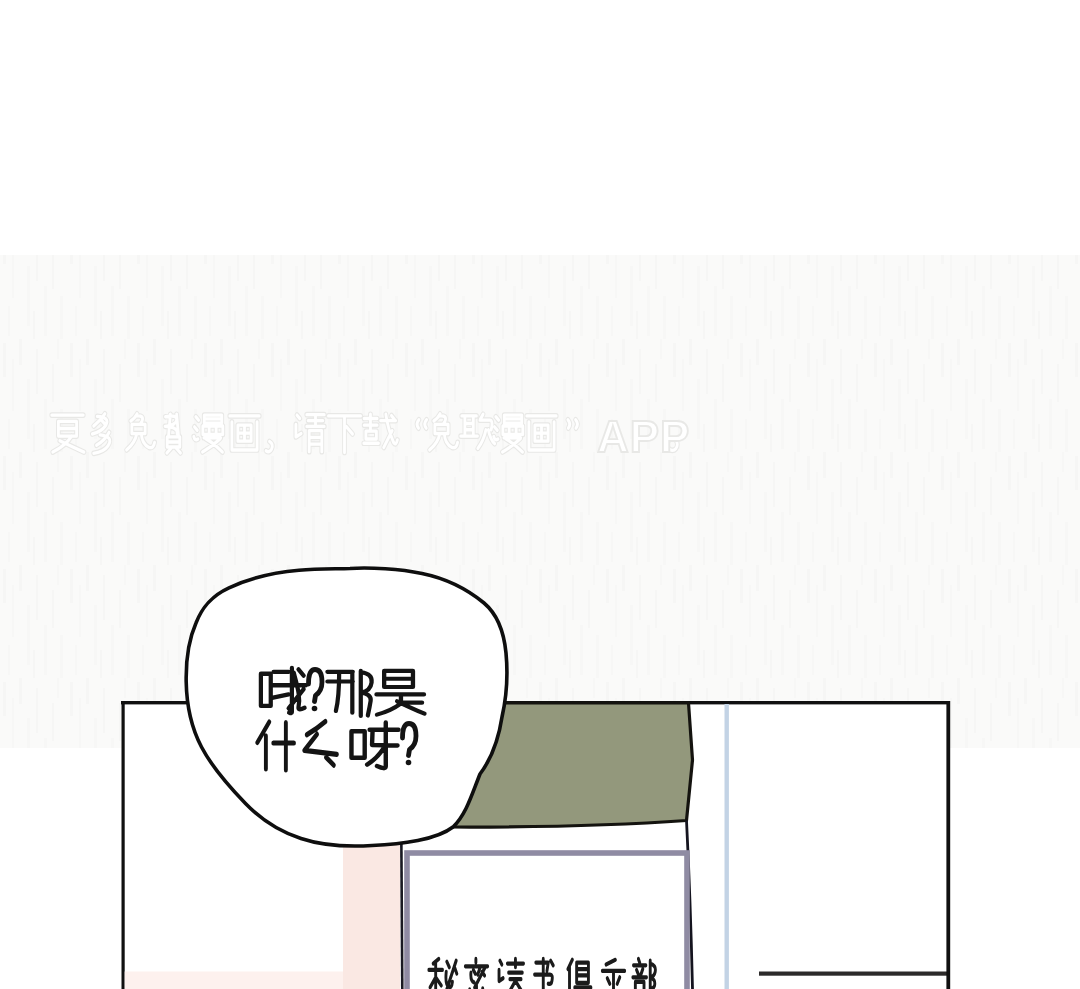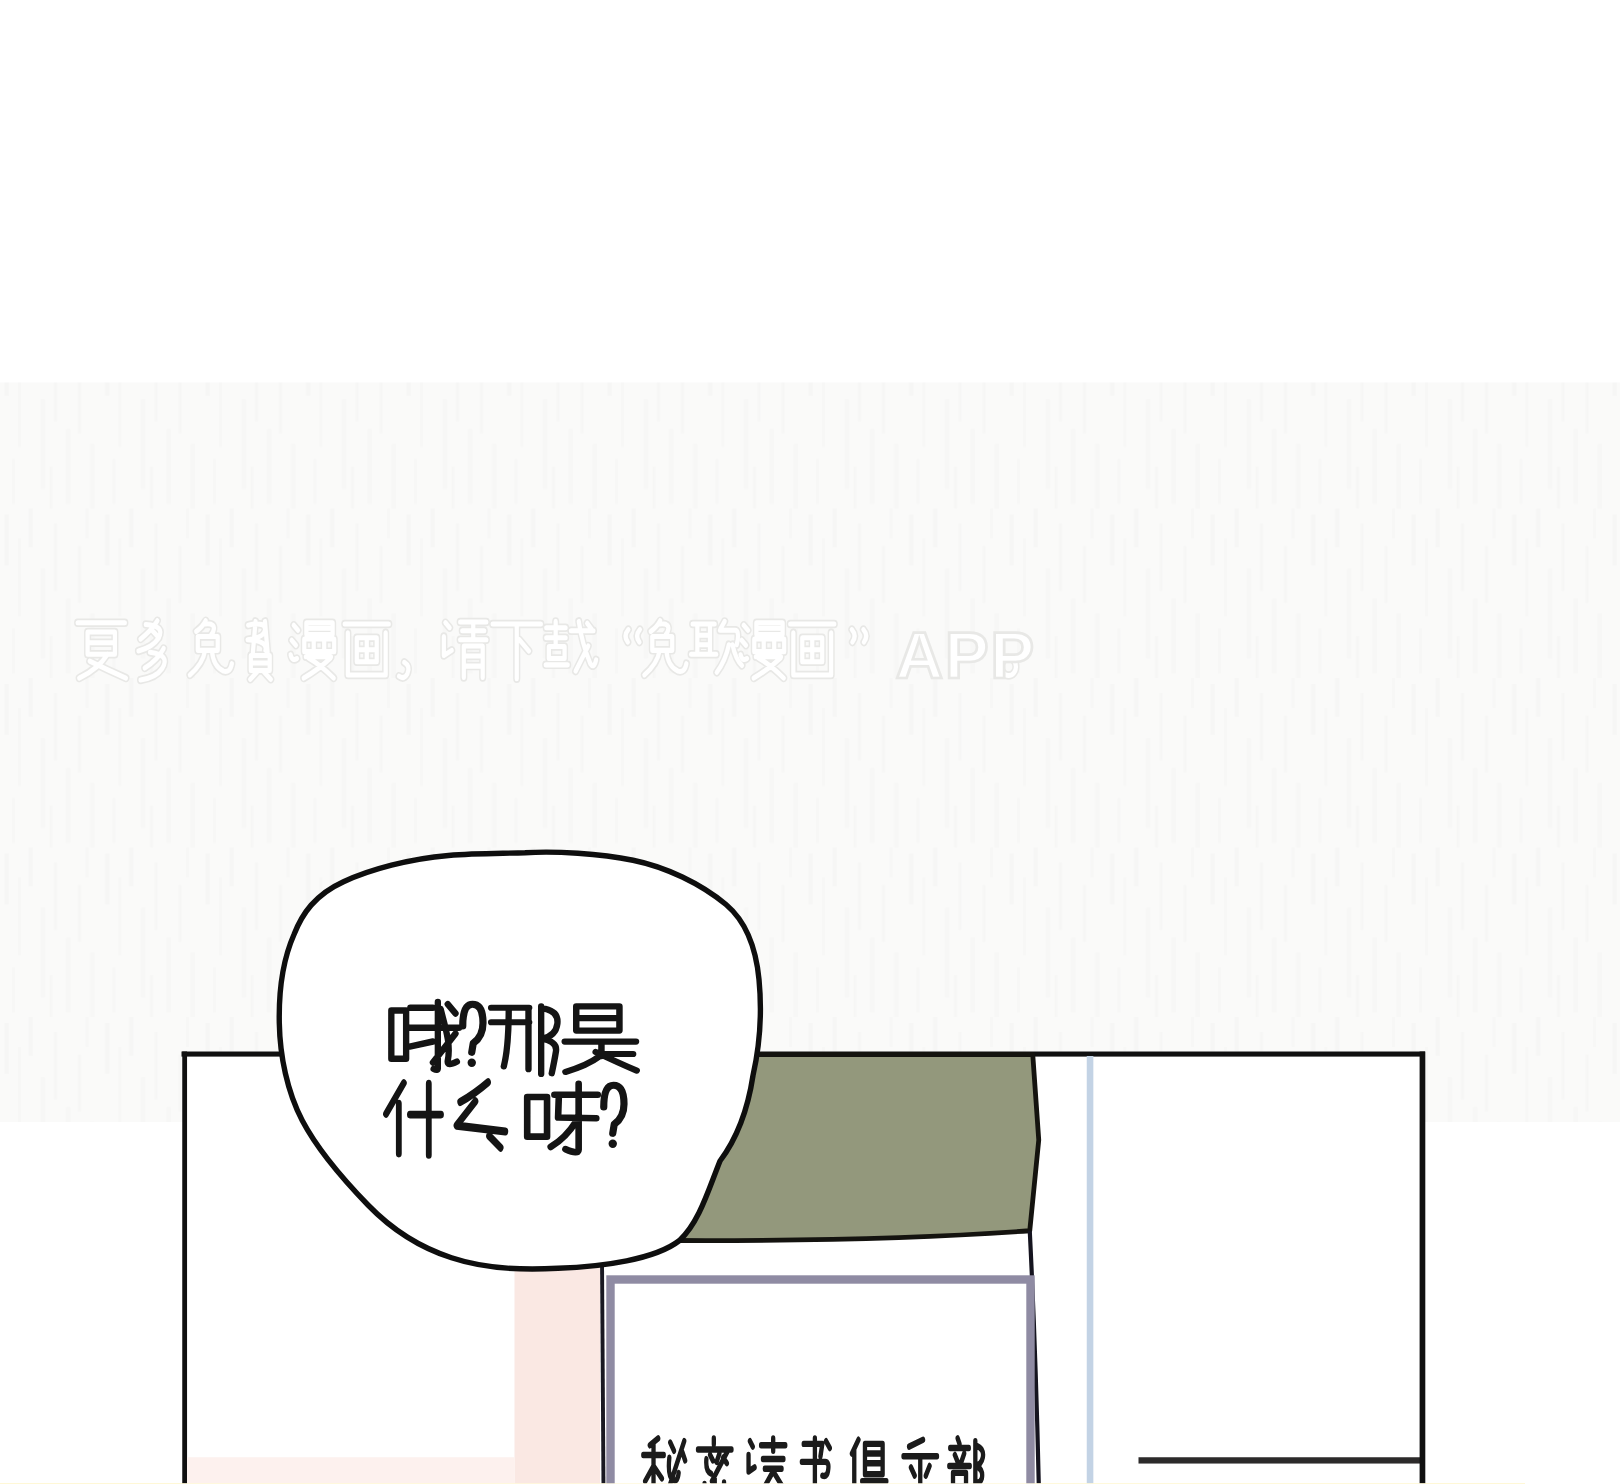--- a/index.html
+++ b/index.html
@@ -1,16 +1,16 @@
 <!DOCTYPE html>
 <html><head>
 <meta charset="utf-8">
 <style>
 html,body{margin:0;padding:0;background:#ffffff;}
-#c{position:relative;width:1080px;height:989px;overflow:hidden;background:#fde047;font-family:"Liberation Sans",sans-serif;}
+#c{position:relative;width:1080px;height:989px;overflow:hidden;background:#c4b5fd;font-family:"Liberation Sans",sans-serif;}
 </style>
 </head>
 <body>
 <div id="c">
 <svg width="1080" height="989" viewBox="0 0 1080 989" xmlns="http://www.w3.org/2000/svg">
 
 <rect x="0" y="0" width="1080" height="989" fill="#ffffff"></rect>
 
 <g>
 <rect x="0" y="255" width="1080" height="493" fill="#fafaf9"></rect>

